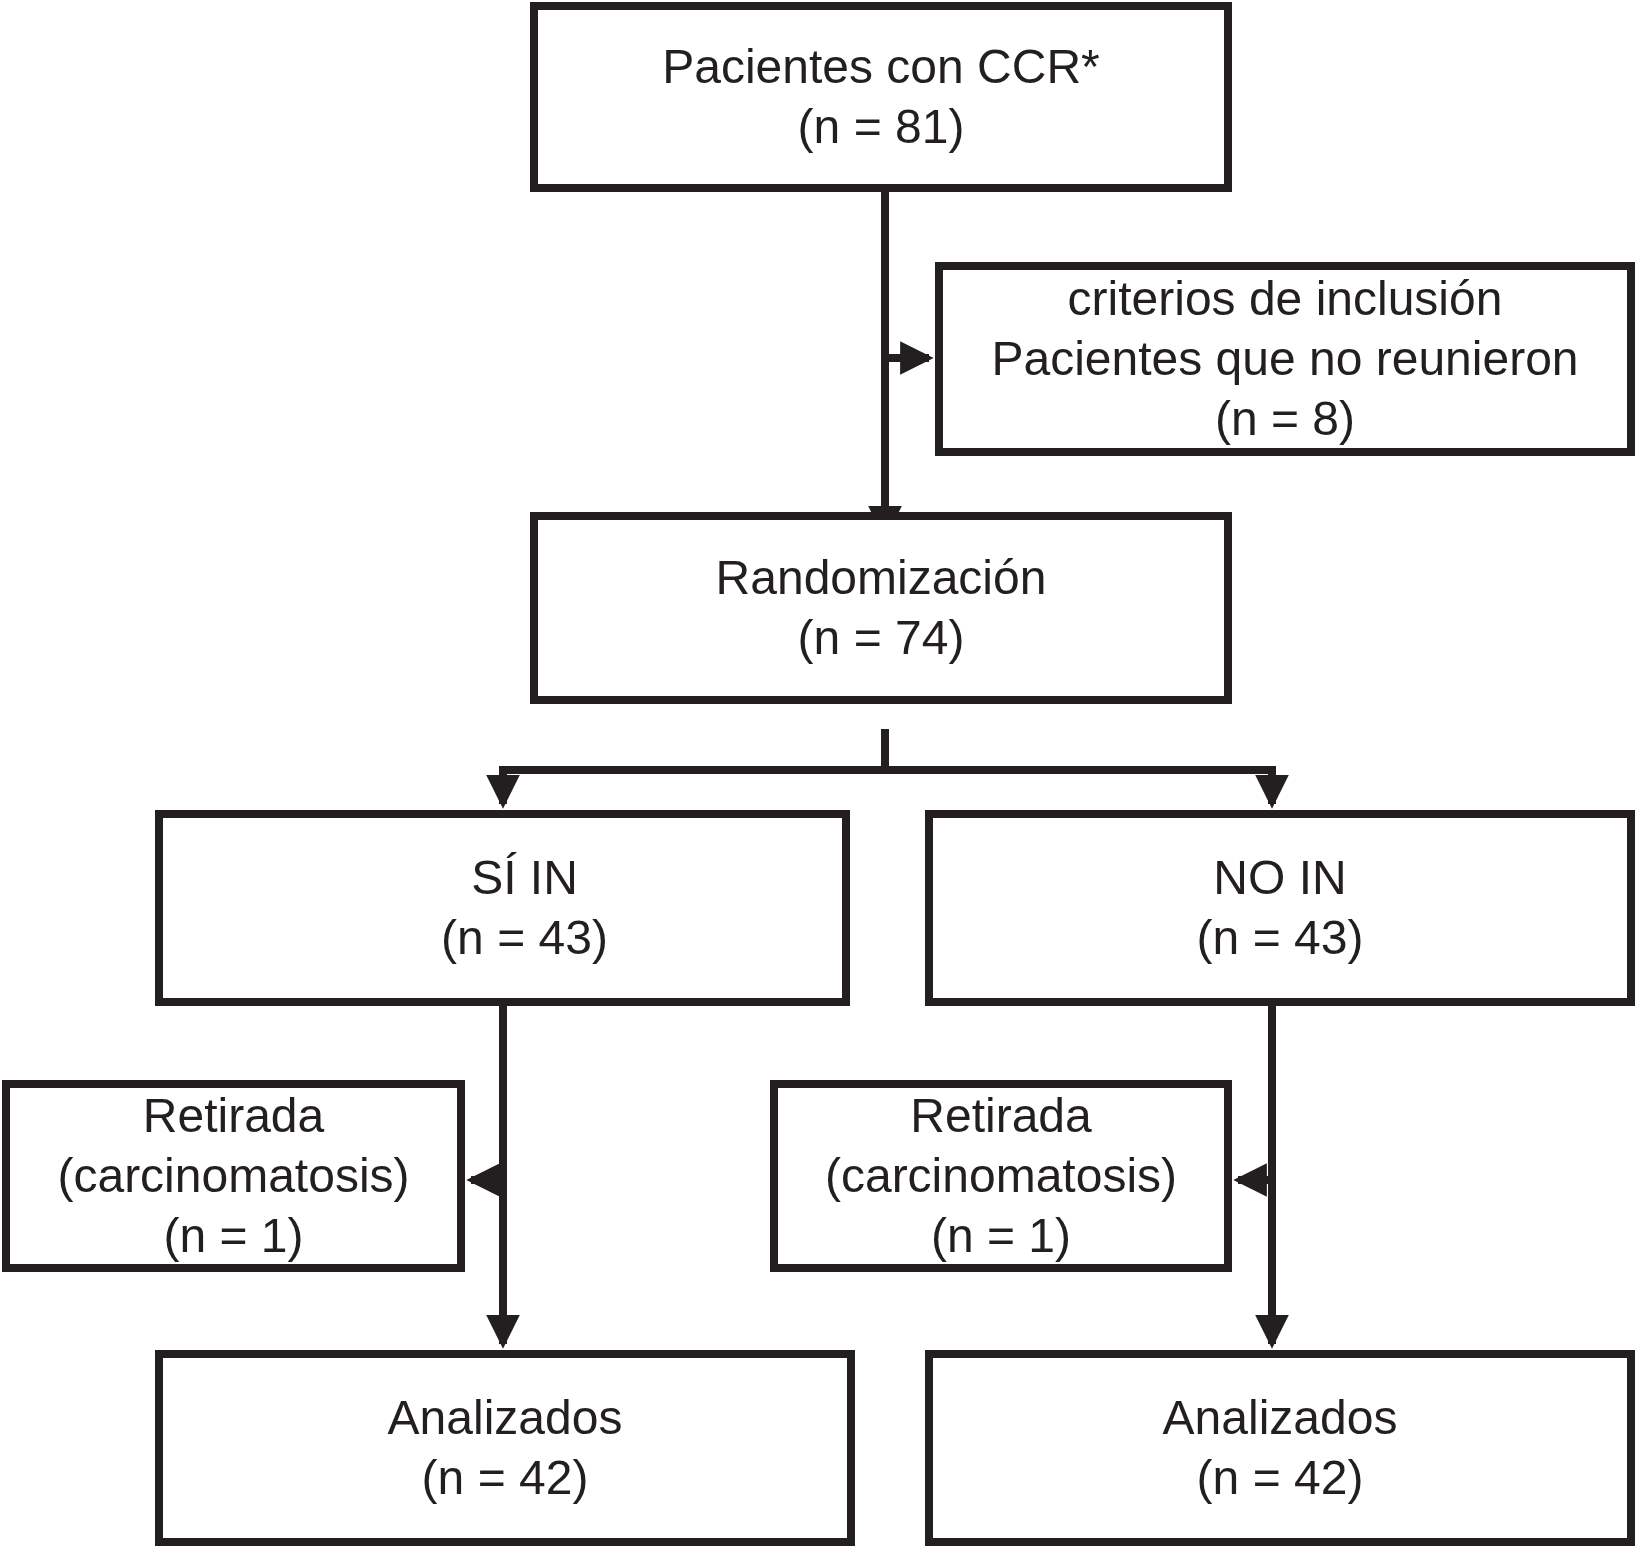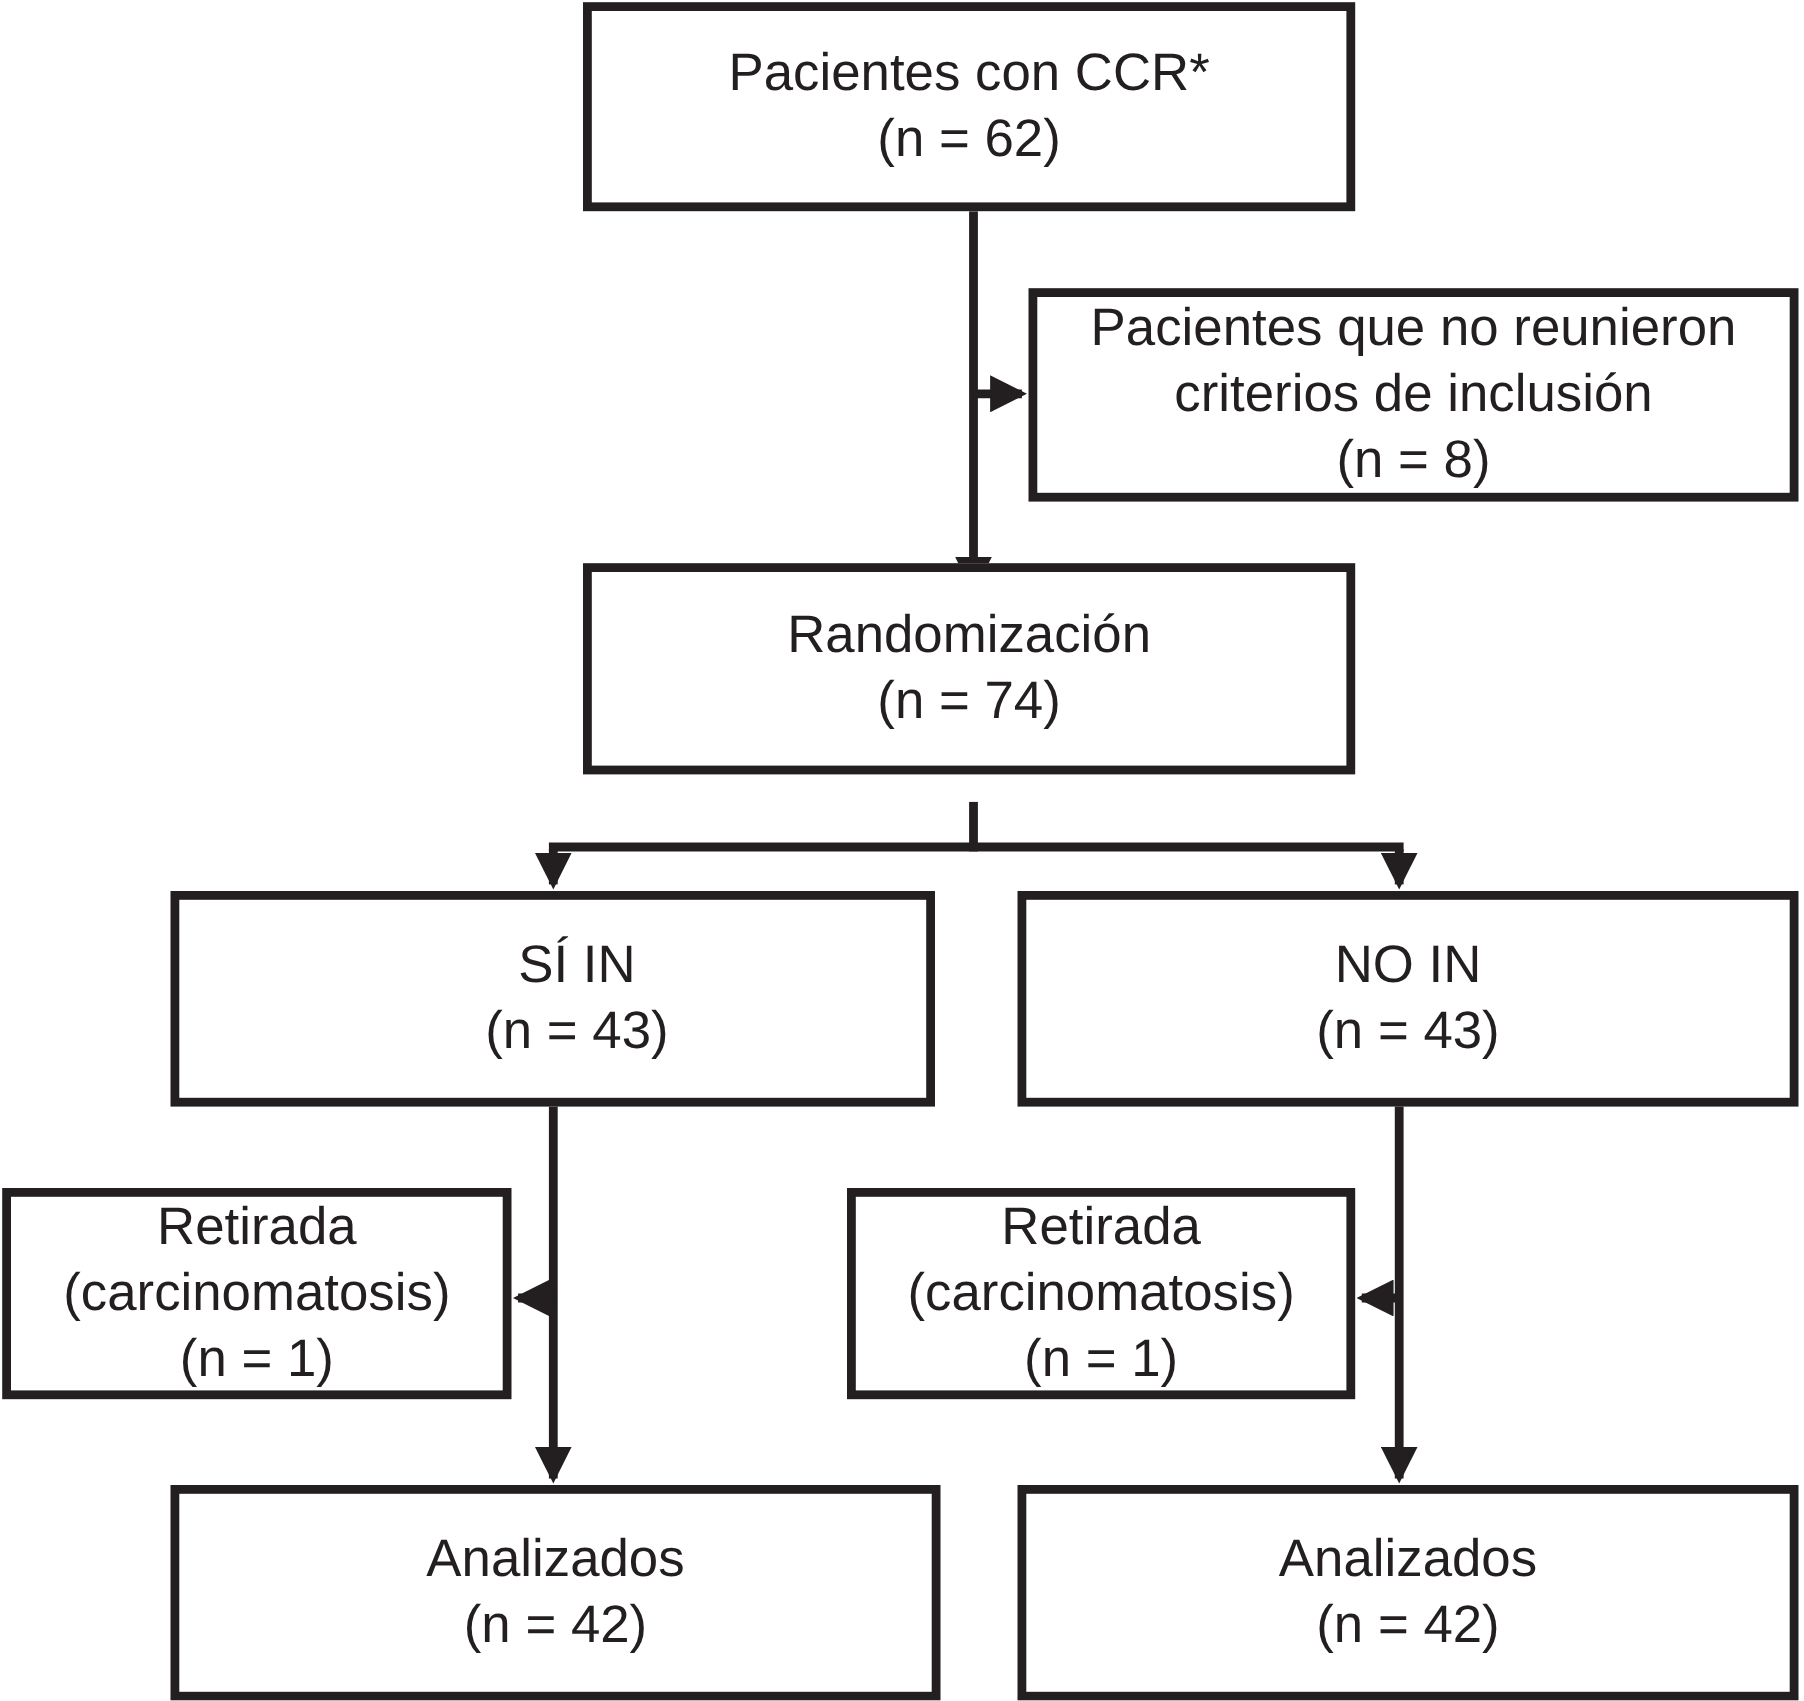--- a/index.html
+++ b/index.html
@@ -79,26 +79,26 @@
     <path d="M503,772 L503,804" marker-end="url(#arrow)"></path>
     <path d="M1272,772 L1272,804" marker-end="url(#arrow)"></path>
     <path d="M503,1005 L503,1344" marker-end="url(#arrow)"></path>
     <path d="M503,1180 L471,1180" marker-end="url(#arrow)"></path>
     <path d="M1272,1005 L1272,1344" marker-end="url(#arrow)"></path>
     <path d="M1272,1180 L1238,1180" marker-end="url(#arrow)"></path>
   </svg>
 
   <div class="box b-patients">
     <span>Pacientes con CCR*</span>
-    <span>(n = 62)</span>
+    <span>(n = 81)</span>
   </div>
 
   <div class="box b-excluded">
+    <span>criterios de inclusión</span>
     <span>Pacientes que no reunieron</span>
-    <span>criterios de inclusión</span>
     <span>(n = 8)</span>
   </div>
 
   <div class="box b-random">
     <span>Randomización</span>
     <span>(n = 74)</span>
   </div>
 
   <div class="box b-si">
     <span>SÍ IN</span>

